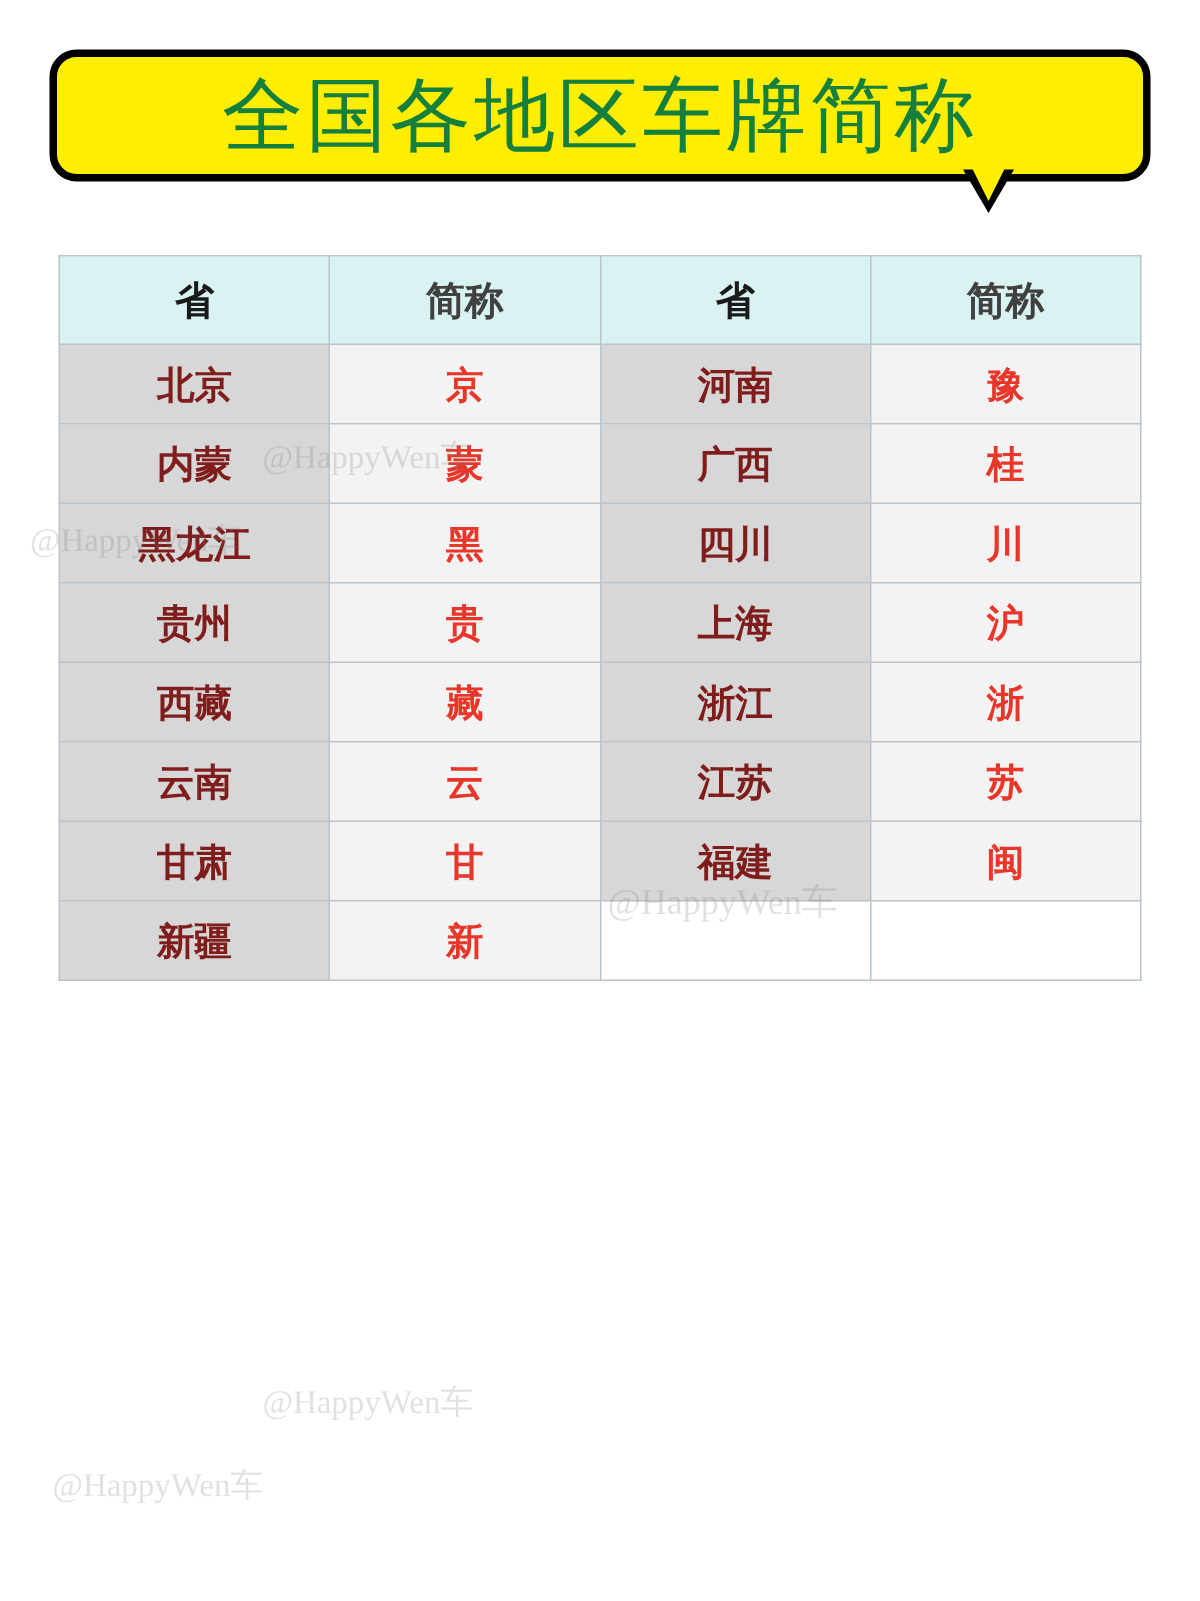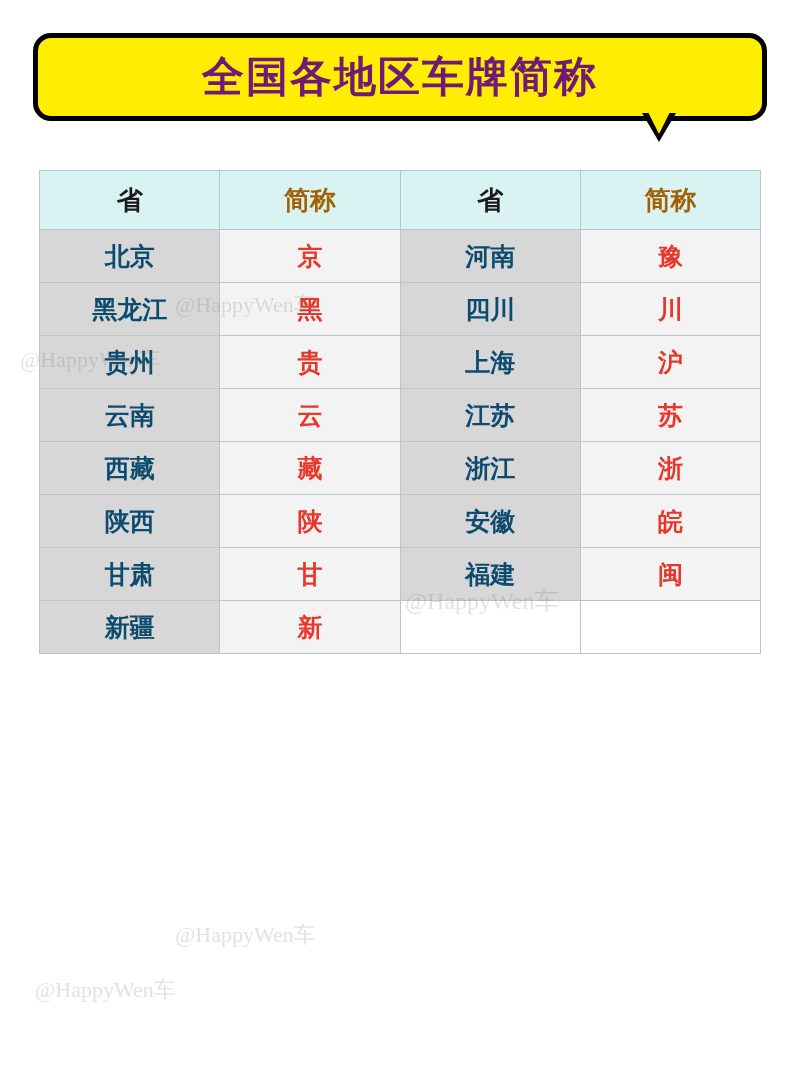--- a/index.html
+++ b/index.html
@@ -27,24 +27,24 @@
     background: #ffee00;
     border: 5px solid #000000;
     border-radius: 18px;
     height: 88px;
     display: flex;
     align-items: center;
     justify-content: center;
     box-sizing: border-box;
   }
   .title-text {
-    font-size: 42px;
-    font-weight: bold;
+    font-size: 54px;
+    font-weight: normal;
     letter-spacing: 2px;
-    color: #701a75;
+    color: #15803d;
     line-height: 1;
     white-space: nowrap;
     font-family: "DejaVu Sans", "Liberation Sans", sans-serif;
   }
   
   .title-tail {
     position: absolute;
     right: 86px;
     bottom: -26px;
     width: 0;
@@ -88,25 +88,25 @@
     padding: 0;
   }
   table.plate-table th {
     background: #d9f3f2;
     font-weight: bold;
     color: #1a1a1a;
     height: 58px;
     font-size: 26px;
   }
   table.plate-table th.abbr-head {
-    color: #a16207;
+    color: #404040;
   }
   td.province {
     background: #d7d7d7;
-    color: #0c4a6e;
+    color: #7f1d1d;
     font-weight: bold;
   }
   td.abbr {
     background: #f3f3f3;
     color: #e8372a;
     font-weight: bold;
   }
   td.empty {
     background: #ffffff;
   }
@@ -148,48 +148,48 @@
       </tr>
     </thead>
     <tbody>
       <tr>
         <td class="province">北京</td>
         <td class="abbr">京</td>
         <td class="province">河南</td>
         <td class="abbr">豫</td>
       </tr>
       <tr>
+        <td class="province">内蒙</td>
+        <td class="abbr">蒙</td>
+        <td class="province">广西</td>
+        <td class="abbr">桂</td>
+      </tr>
+      <tr>
         <td class="province">黑龙江</td>
         <td class="abbr">黑</td>
         <td class="province">四川</td>
         <td class="abbr">川</td>
       </tr>
       <tr>
         <td class="province">贵州</td>
         <td class="abbr">贵</td>
         <td class="province">上海</td>
         <td class="abbr">沪</td>
       </tr>
       <tr>
+        <td class="province">西藏</td>
+        <td class="abbr">藏</td>
+        <td class="province">浙江</td>
+        <td class="abbr">浙</td>
+      </tr>
+      <tr>
         <td class="province">云南</td>
         <td class="abbr">云</td>
         <td class="province">江苏</td>
         <td class="abbr">苏</td>
-      </tr>
-      <tr>
-        <td class="province">西藏</td>
-        <td class="abbr">藏</td>
-        <td class="province">浙江</td>
-        <td class="abbr">浙</td>
-      </tr>
-      <tr>
-        <td class="province">陕西</td>
-        <td class="abbr">陕</td>
-        <td class="province">安徽</td>
-        <td class="abbr">皖</td>
       </tr>
       <tr>
         <td class="province">甘肃</td>
         <td class="abbr">甘</td>
         <td class="province">福建</td>
         <td class="abbr">闽</td>
       </tr>
       <tr>
         <td class="province">新疆</td>
         <td class="abbr">新</td>

